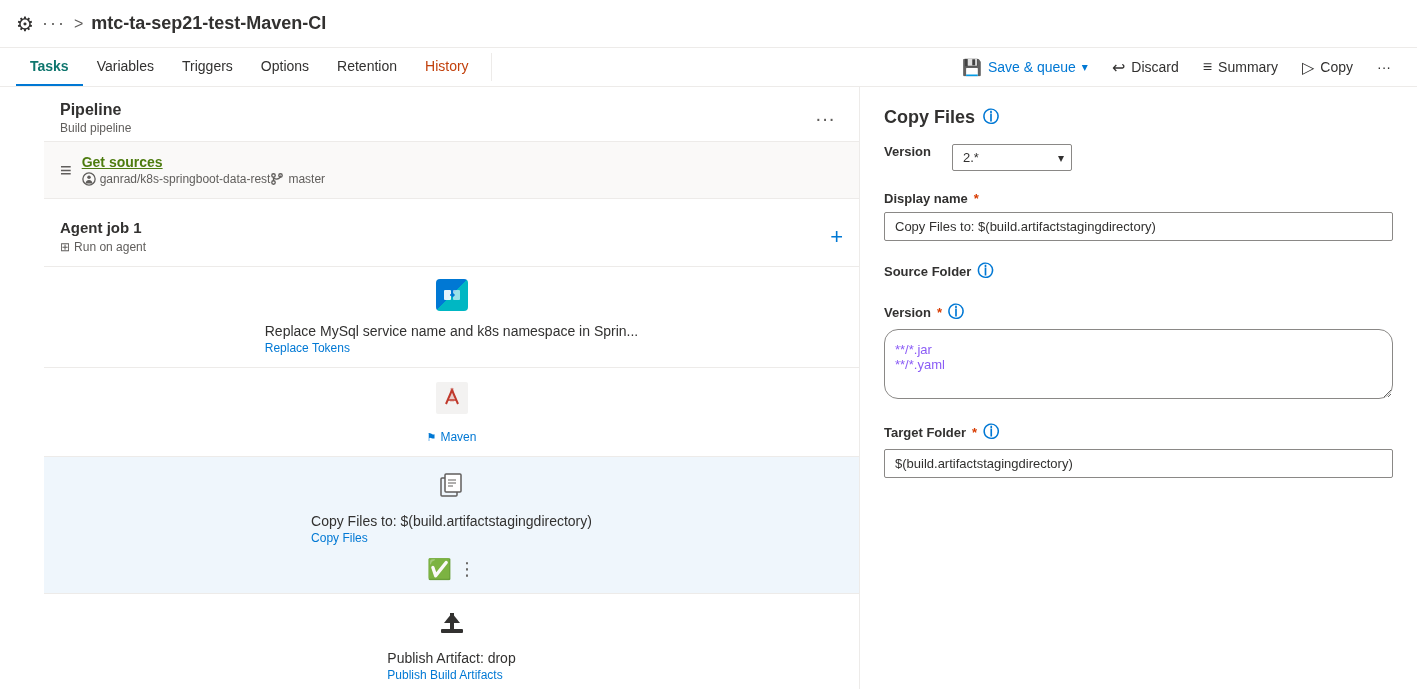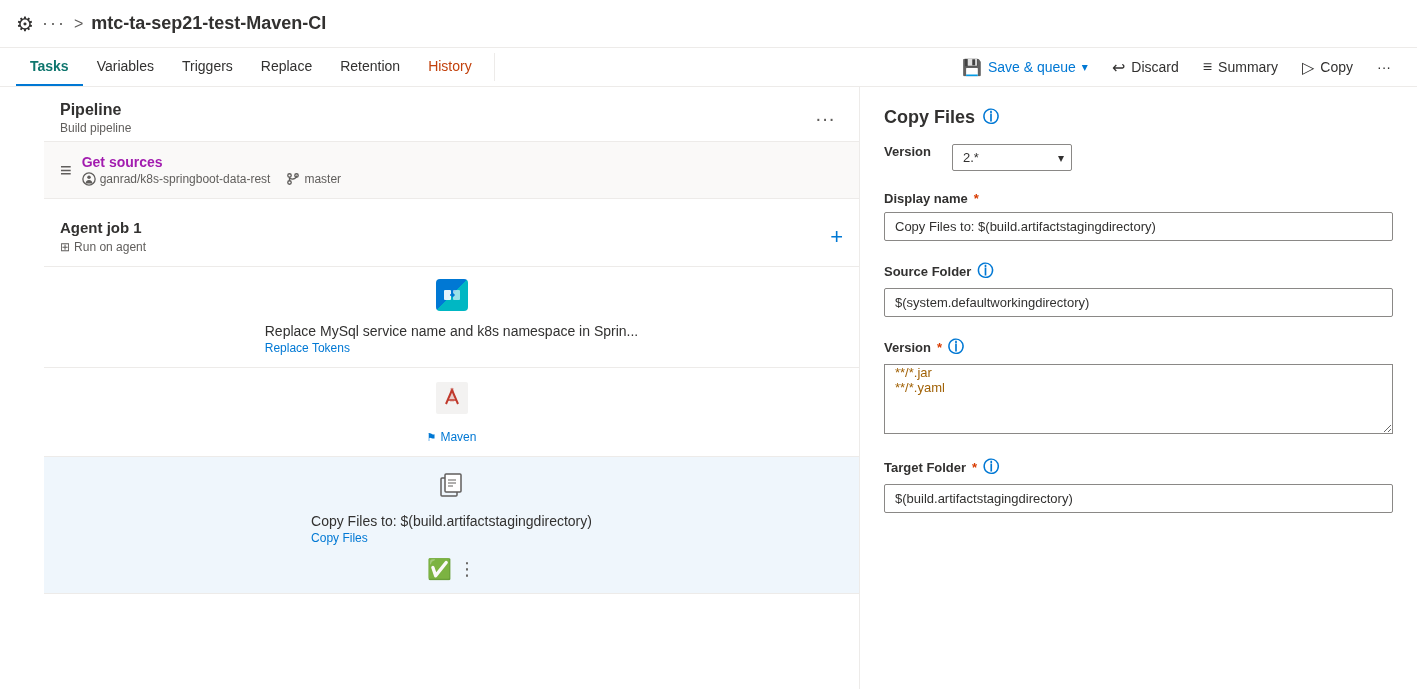--- a/index.html
+++ b/index.html
@@ -95,22 +95,22 @@
 
     
     .get-sources {
       display: flex;
       align-items: center;
       gap: 10px;
       padding: 12px 16px;
       border-bottom: 1px solid #edebe9;
       background: #faf9f8;
     }
-    .get-sources-title { font-size: 14px; font-weight: 600; color: #a21caf; }
-    .get-sources-meta { display: flex; gap: 16px; margin-top: 2px; }
+    .get-sources-title { font-size: 14px; font-weight: 600; color: #4d7c0f; text-decoration: underline; }
+    .get-sources-meta { display: flex; margin-top: 2px; }
     .get-sources-meta span { font-size: 12px; color: #605e5c; display: flex; align-items: center; gap: 4px; }
 
     
     .agent-job {
       display: flex;
       align-items: center;
       justify-content: space-between;
       padding: 12px 16px;
       background: #fff;
       border-bottom: 1px solid #edebe9;
@@ -175,25 +175,25 @@
       padding: 6px 10px;
       border: 1px solid #8a8886;
       border-radius: 2px;
       font-size: 13px;
       color: #323130;
       background: #fff;
       outline: none;
     }
     .field-textarea {
       width: 100%;
-      padding: 0 10px;
+      padding: 12px 10px;
       border: 1px solid #8a8886;
-      border-radius: 0;
+      border-radius: 14px;
       font-size: 13px;
-      color: #a16207;
+      color: #8b5cf6;
       background: #fff;
       outline: none;
       resize: vertical;
       min-height: 70px;
       font-family: 'Segoe UI', Arial, sans-serif;
     }
 
     
     .version-row { display: flex; align-items: flex-start; gap: 21px; margin-top: 16px; }
     .version-label { font-size: 13px; font-weight: 600; color: #323130; }
@@ -258,21 +258,21 @@
   <span class="breadcrumb-icon">⚙</span>
   <span class="top-bar-dots">···</span>
   <span class="top-bar-sep">&gt;</span>
   <span class="top-bar-title">mtc-ta-sep21-test-Maven-CI</span>
 </div>
 
 <div class="nav-tabs">
   <div class="nav-tab active">Tasks</div>
   <div class="nav-tab">Variables</div>
   <div class="nav-tab">Triggers</div>
-  <div class="nav-tab">Replace</div>
+  <div class="nav-tab">Options</div>
   <div class="nav-tab">Retention</div>
   <div class="nav-tab danger">History</div>
 
   <div class="nav-divider"></div>
 
   <div class="nav-actions">
     <button class="nav-action-btn primary">
       <span class="btn-icon">💾</span>
       <span>Save &amp; queue</span>
       <span style="font-size:12px;">▾</span>
@@ -386,20 +386,33 @@
       <div class="task-info">
         <div class="task-name">Copy Files to: $(build.artifactstagingdirectory)</div>
         <div class="task-type">Copy Files</div>
       </div>
       <div class="task-actions">
         <span class="check-icon">✅</span>
         <button class="task-more">⋮</button>
       </div>
     </div>
 
+    <div class="task-item">
+      <div class="task-icon icon-publish">
+        <svg width="30" height="30" viewBox="0 0 30 30">
+          <rect x="4" y="22" width="22" height="4" rx="1" fill="#323130"></rect>
+          <rect x="13" y="6" width="4" height="16" fill="#323130"></rect>
+          <path d="M7 16 L15 6 L23 16" fill="#323130"></path>
+        </svg>
+      </div>
+      <div class="task-info">
+        <div class="task-name">Publish Artifact: drop</div>
+        <div class="task-type">Publish Build Artifacts</div>
+      </div>
+    </div>
 
   </div>
 
   <div class="right-panel">
 
     <h2>
       <span>Copy Files</span>
       <span class="info-icon">ⓘ</span>
     </h2>
 
@@ -419,21 +432,20 @@
         <span class="required">*</span>
       </div>
       <input type="text" class="field-input" value="Copy Files to: $(build.artifactstagingdirectory)" style="">
     </div>
 
     <div class="form-field">
       <div class="field-label">
         <span>Source Folder</span>
         <span class="info-icon">ⓘ</span>
       </div>
-      <input type="text" class="field-input" value="$(system.defaultworkingdirectory)" style="">
     </div>
 
     <div class="form-field">
       <div class="field-label">
         <span>Version</span>
         <span class="required">*</span>
         <span class="info-icon">ⓘ</span>
       </div>
       <textarea class="field-textarea" style="">**/*.jar
 **/*.yaml</textarea>

